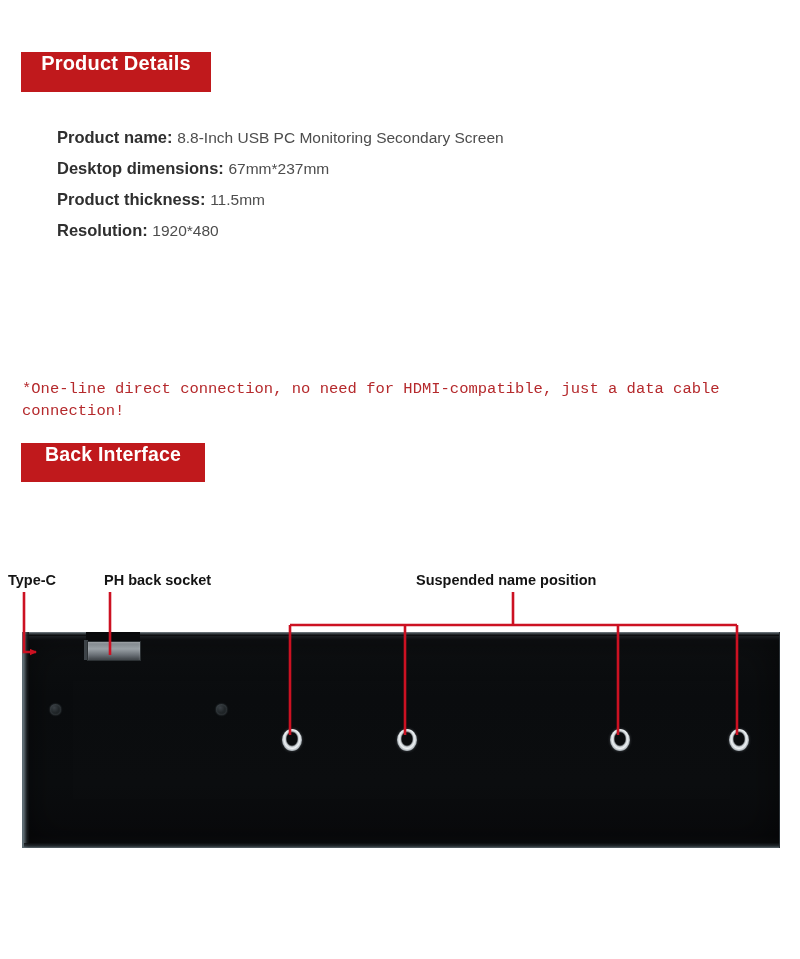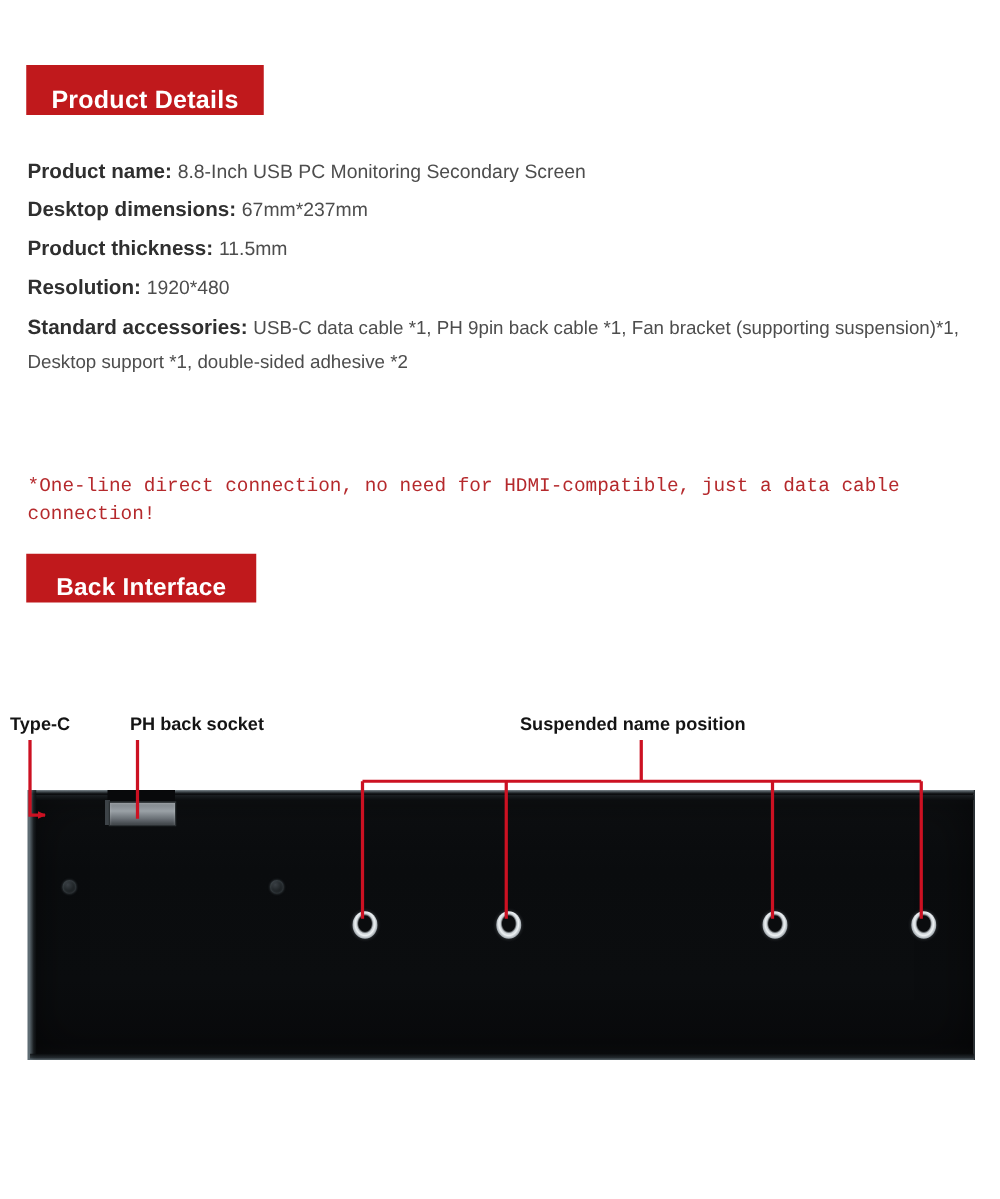--- a/index.html
+++ b/index.html
@@ -20,21 +20,21 @@
   .page {
     position: relative;
     width: 800px;
     height: 959px;
   }
 
   
   .badge {
     position: absolute;
     display: flex;
-    align-items: flex-end;
+    align-items: flex-start;
     justify-content: center;
     background: #c0191c;
     color: #ffffff;
     font-weight: bold;
     letter-spacing: 0.2px;
     box-sizing: border-box;
   }
   #badge-product-details {
     left: 21px;
     top: 52px;
@@ -55,20 +55,21 @@
     position: absolute;
     left: 22px;
     top: 122px;
     width: 775px;
   }
   .spec-row {
     font-size: 16.5px;
     line-height: 31px;
     color: #3b3b3b;
     white-space: normal;
+    margin-left: 35px;
   }
   .spec-label {
     font-weight: bold;
     color: #2f2f2f;
     font-size: 16.5px;
   }
   .spec-value {
     color: #4d4d4d;
     font-size: 15.5px;
   }
@@ -254,24 +255,20 @@
     <div class="spec-row">
       <span class="spec-label">Product thickness:</span>
       <span class="spec-value">11.5mm</span>
     </div>
 
     <div class="spec-row">
       <span class="spec-label">Resolution:</span>
       <span class="spec-value">1920*480</span>
     </div>
 
-    <div class="spec-row" id="spec-row-accessories">
-      <span class="spec-label">Standard accessories:</span>
-      <span class="spec-value">USB-C data cable *1, PH 9pin back cable *1, Fan bracket (supporting suspension)*1, Desktop support *1, double-sided adhesive *2</span>
-    </div>
 
   </div>
 
   <div id="note-direct-connection">*One-line direct connection, no need for HDMI-compatible, just a data cable connection!</div>
 
   <div class="badge" id="badge-back-interface">
     <span>Back Interface</span>
   </div>
 
   <div class="annotation-label" id="label-type-c">Type-C</div>

